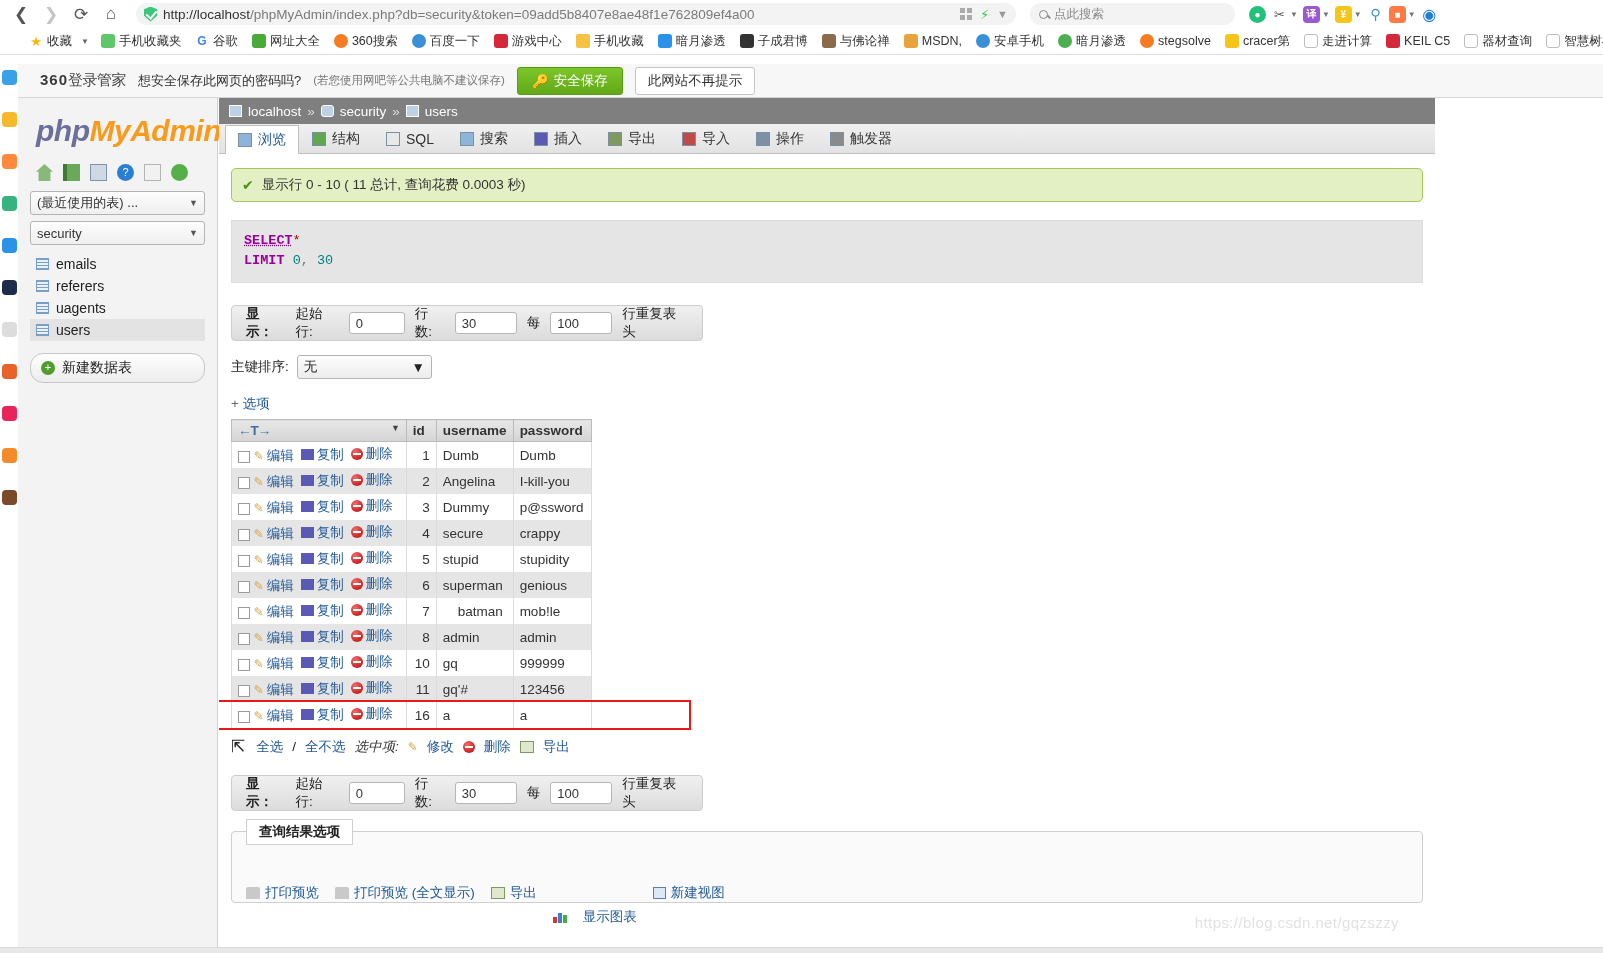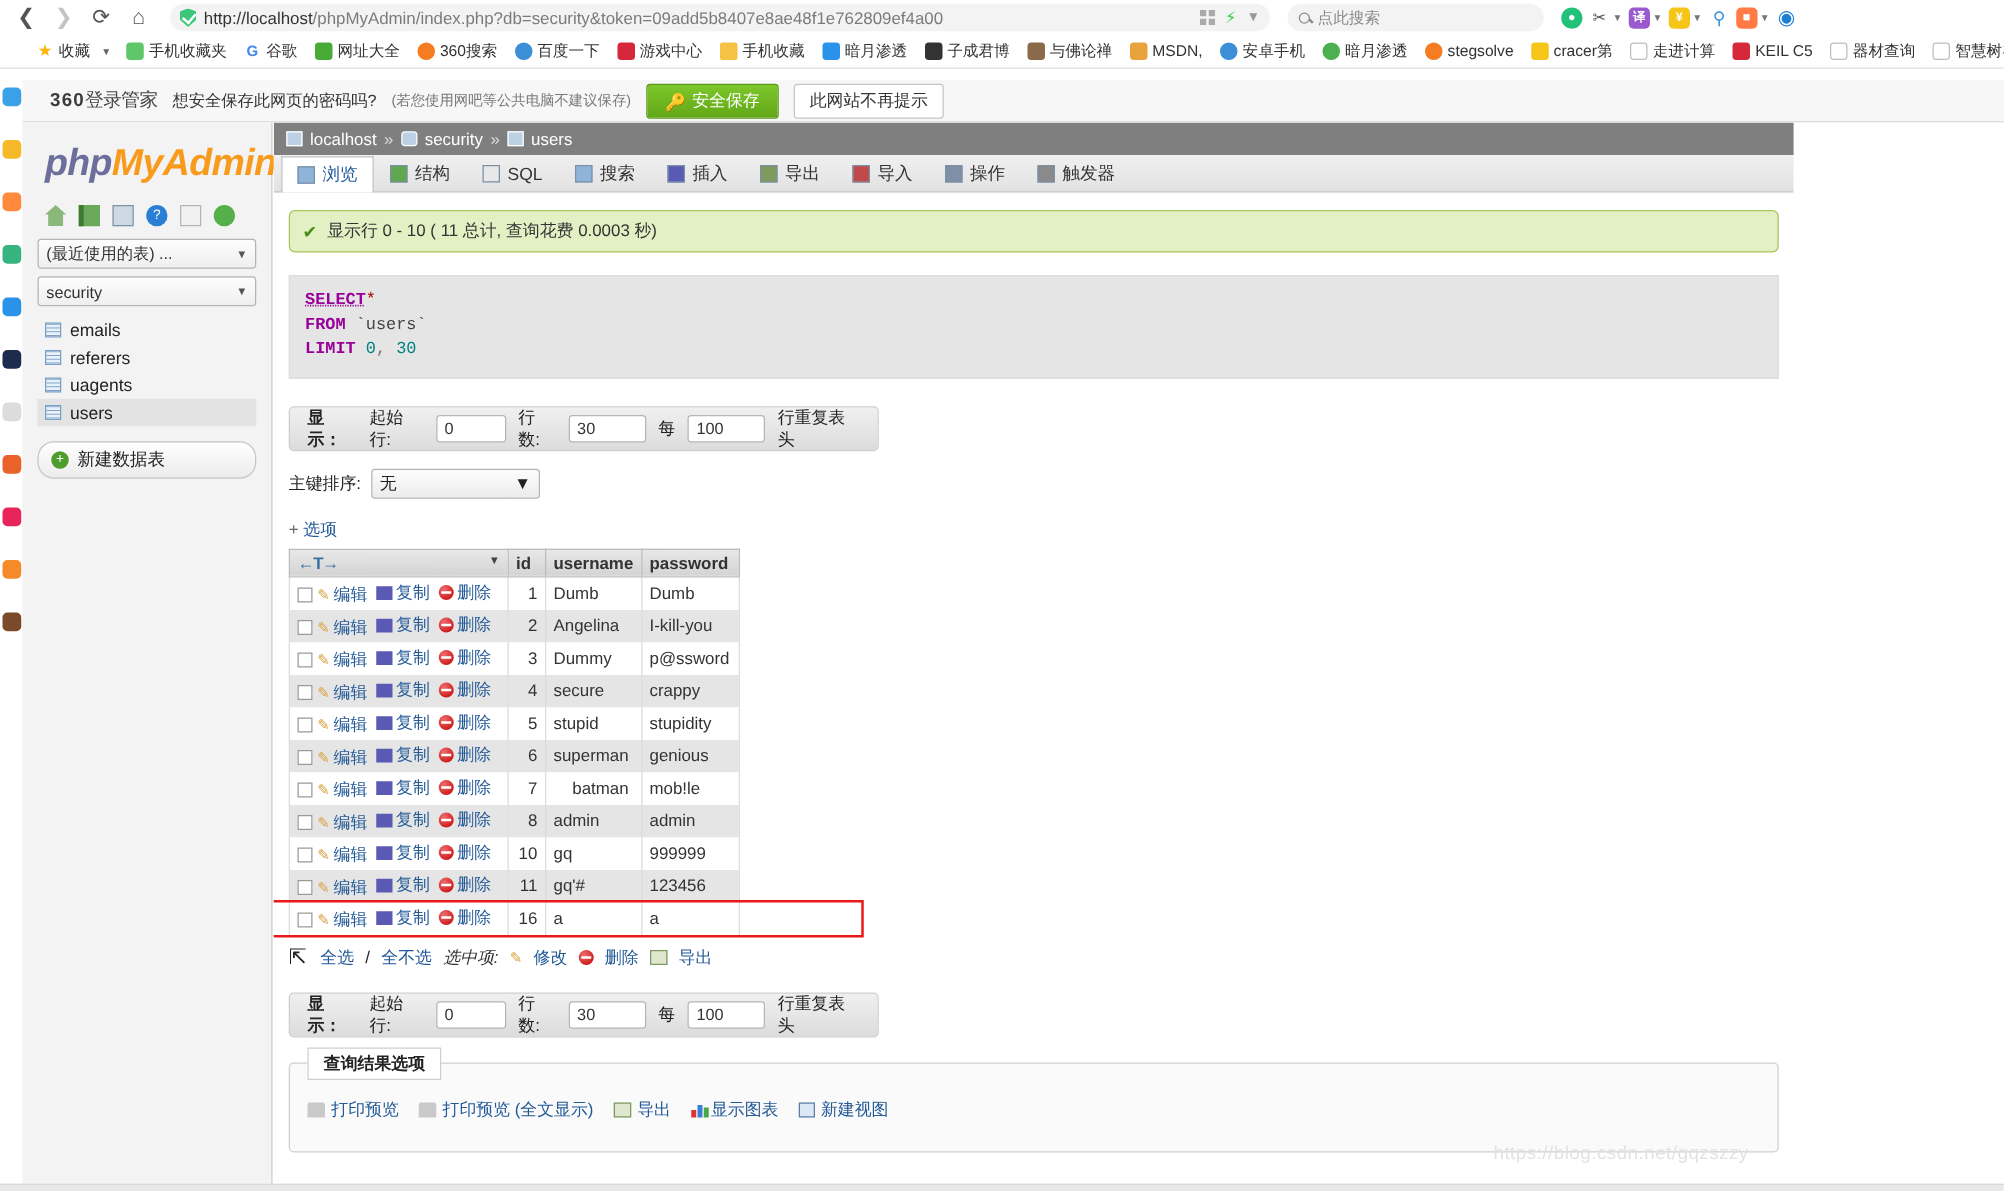--- a/index.html
+++ b/index.html
@@ -688,24 +688,20 @@
     <div class="notice">
       <span class="check">✔</span>
       <span>显示行 0 - 10 ( 11 总计, 查询花费 0.0003 秒)</span>
     </div>
 
     <div class="sql-box">
       <div>
         <span class="kw kw-u">SELECT</span><span class="star">*</span>
       </div>
       <div>
-        <span class="kw">FROM</span>
-        <span class="tbln">`users`</span>
-      </div>
-      <div>
         <span class="kw">LIMIT</span>
         <span class="num0">0</span><span class="comma">,</span>
         <span class="num0">30</span>
       </div>
     </div>
 
 
     <div class="panel">
       <b>显示：</b>
       <span>起始行:</span>
@@ -949,21 +945,21 @@
             <span class="lbl">打印预览</span>
           </span>
           <span style="display: flex; align-items: center; gap: 5px;">
             <span class="print-ic"></span>
             <span class="lbl">打印预览 (全文显示)</span>
           </span>
           <span style="display: flex; align-items: center; gap: 5px;">
             <span class="exp-ic"></span>
             <span class="lbl">导出</span>
           </span>
-          <span style="display: flex; align-items: center; gap: 2px;">
+          <span style="display: flex; align-items: center; gap: 16px; margin-top: 48px;">
             <span class="chart-ic">
               <i style="height:6px"></i>
               <i style="height:10px;background:#3a7fd5"></i>
               <i style="height:8px;background:#4aa84a"></i>
             </span>
             <span class="lbl">显示图表</span>
           </span>
           <span style="display: flex; align-items: center; gap: 5px; justify-content: center;">
             <span class="view-ic"></span>
             <span class="lbl">新建视图</span>

